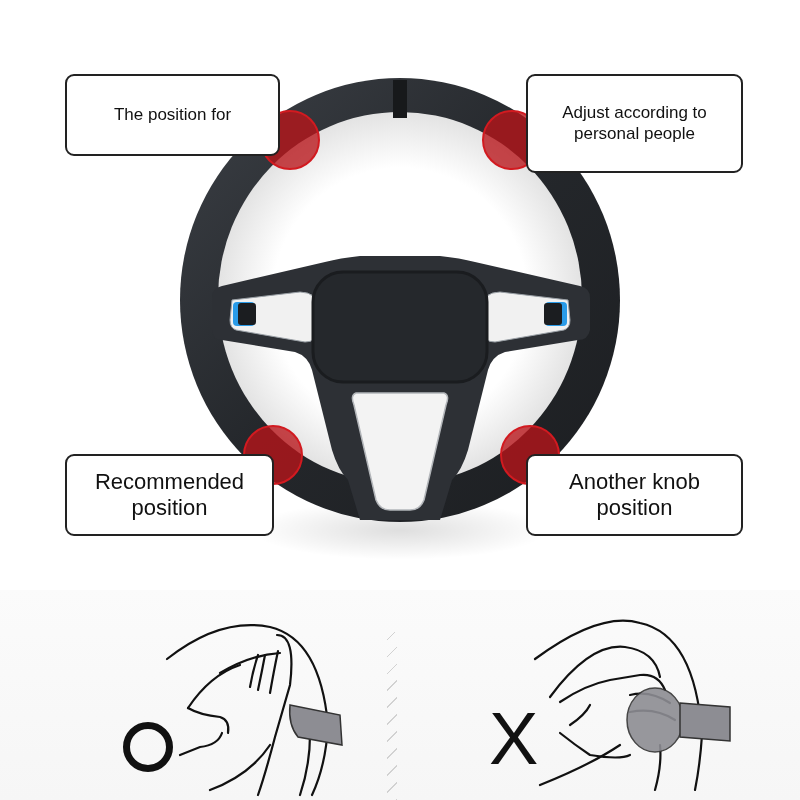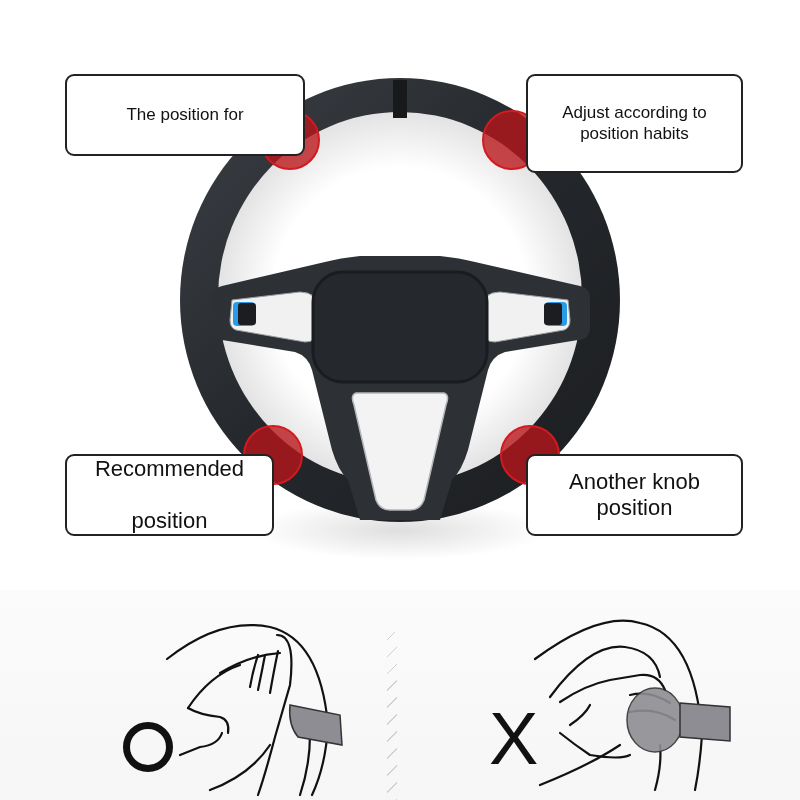--- a/index.html
+++ b/index.html
@@ -6,23 +6,23 @@
   body { width:800px; height:800px; background:#ffffff; position:relative; overflow:hidden;
          font-family:"Liberation Sans", sans-serif; }
   .top { position:absolute; left:0; top:0; width:800px; height:585px; background:#ffffff; }
   .wheel-shadow { position:absolute; left:250px; top:500px; width:300px; height:60px; border-radius:50%;
          background:radial-gradient(ellipse at center, rgba(0,0,0,0.13), rgba(0,0,0,0) 70%); }
   svg.wheel { position:absolute; left:0; top:0; }
   .label-box { position:absolute; background:#fff; border:2px solid #222; border-radius:9px;
          box-sizing:border-box; display:flex; flex-direction:column; align-items:center; justify-content:center;
          color:#111; text-align:center; line-height:1.18; }
   .label-box span { display:block; white-space:nowrap; }
-  .lb-tl { left:65px; top:74px; width:240px; height:82px; font-size:17px; }
+  .lb-tl { left:65px; top:74px; width:215px; height:82px; font-size:17px; }
   .lb-tr { left:526px; top:74px; width:217px; height:99px; font-size:17px; }
-  .lb-bl { left:65px; top:454px; width:209px; height:82px; font-size:22px;justify-content:space-between; }
+  .lb-bl { left:65px; top:454px; width:209px; height:82px; font-size:22px; }
   .lb-br { left:526px; top:454px; width:217px; height:82px; font-size:22px; }
   .marker { position:absolute; width:60px; height:60px; border-radius:50%;
          background:rgba(185,20,25,0.78); border:2px solid #d21a20; box-sizing:border-box; }
   .bottom { position:absolute; left:0; top:590px; width:800px; height:210px;
          background:linear-gradient(#fbfbfb, #f6f6f6); }
   .divider { position:absolute; left:387px; top:632px; width:10px; height:168px;
          background:repeating-linear-gradient(135deg, transparent 0 5px, #c8c8c8 5px 6px, transparent 6px 12px); opacity:0.8; }
   .mark-o { position:absolute; left:123px; top:722px; width:50px; height:50px; border:7px solid #111; border-radius:50%; box-sizing:border-box; }
   .mark-x { position:absolute; left:489px; top:702px; font-size:74px; line-height:74px; color:#111; font-weight:300; }
   svg.hand { position:absolute; }
@@ -67,21 +67,21 @@
   <div class="marker" style="left:260px;top:110px;"></div>
   <div class="marker" style="left:482px;top:110px;"></div>
   <div class="marker" style="left:243px;top:425px;"></div>
   <div class="marker" style="left:500px;top:425px;"></div>
 
   <div class="label-box lb-tl">
     <span>The position for</span>
   </div>
   <div class="label-box lb-tr">
     <span>Adjust according to</span>
-    <span>position habits</span>
+    <span>personal people</span>
   </div>
   <div class="label-box lb-bl">
     <span>Recommended</span>
     <span>position</span>
   </div>
   <div class="label-box lb-br">
     <span>Another knob</span>
     <span>position</span>
   </div>
 </div>

